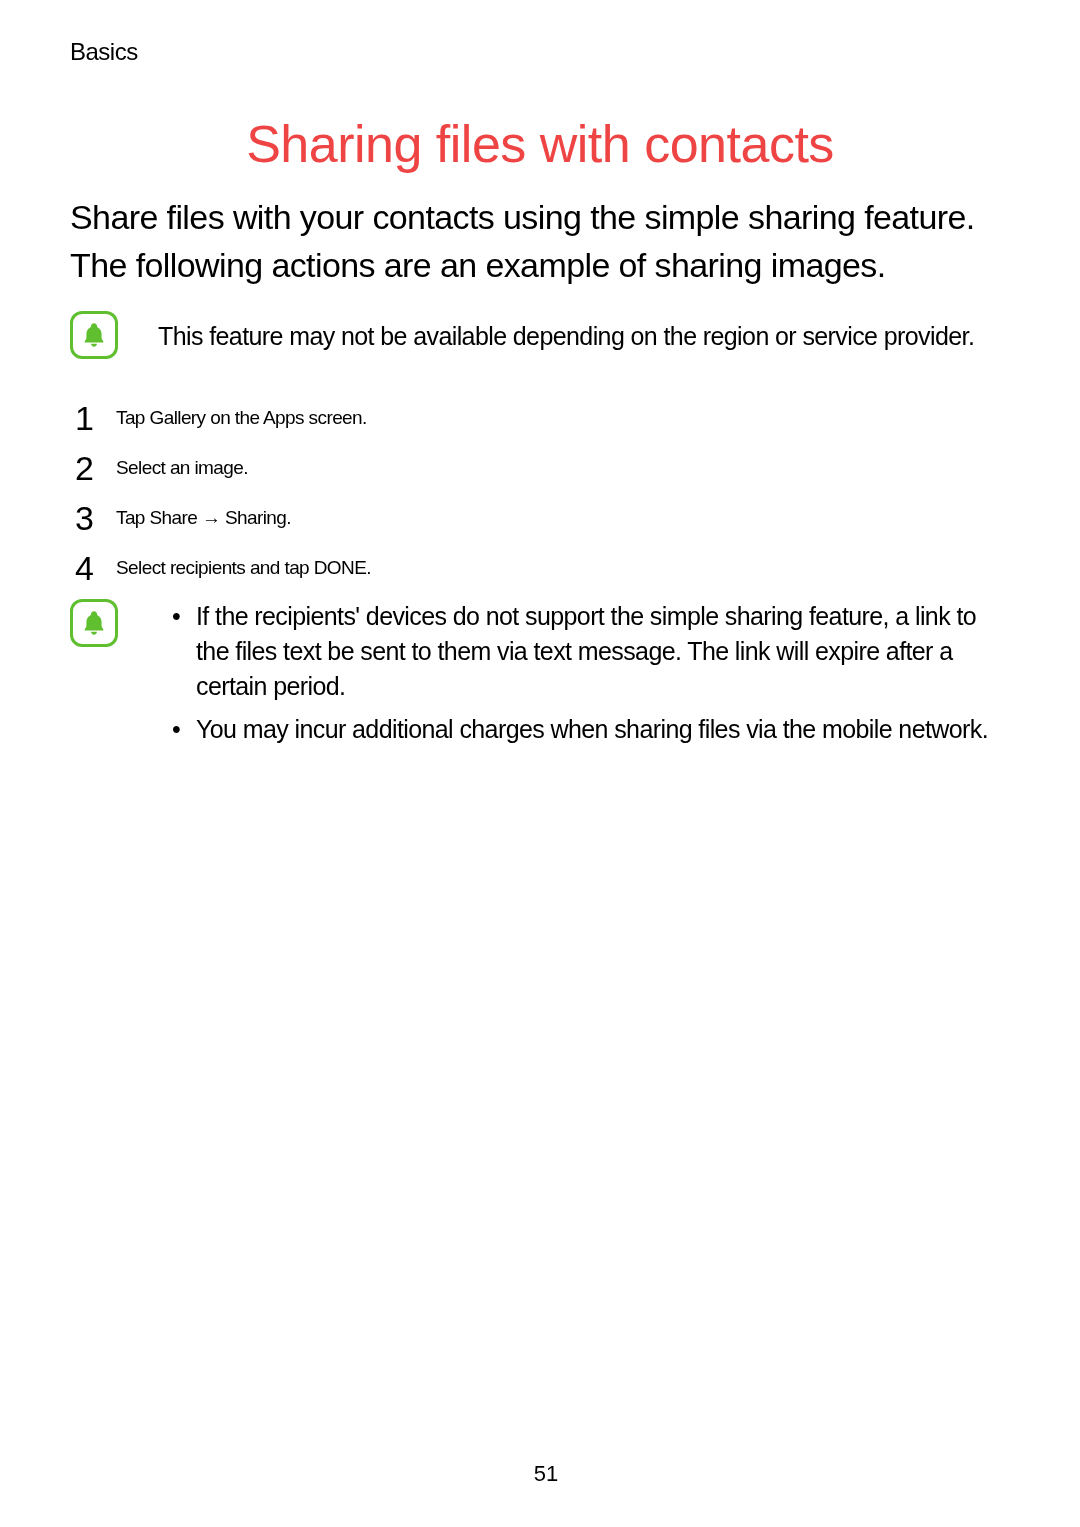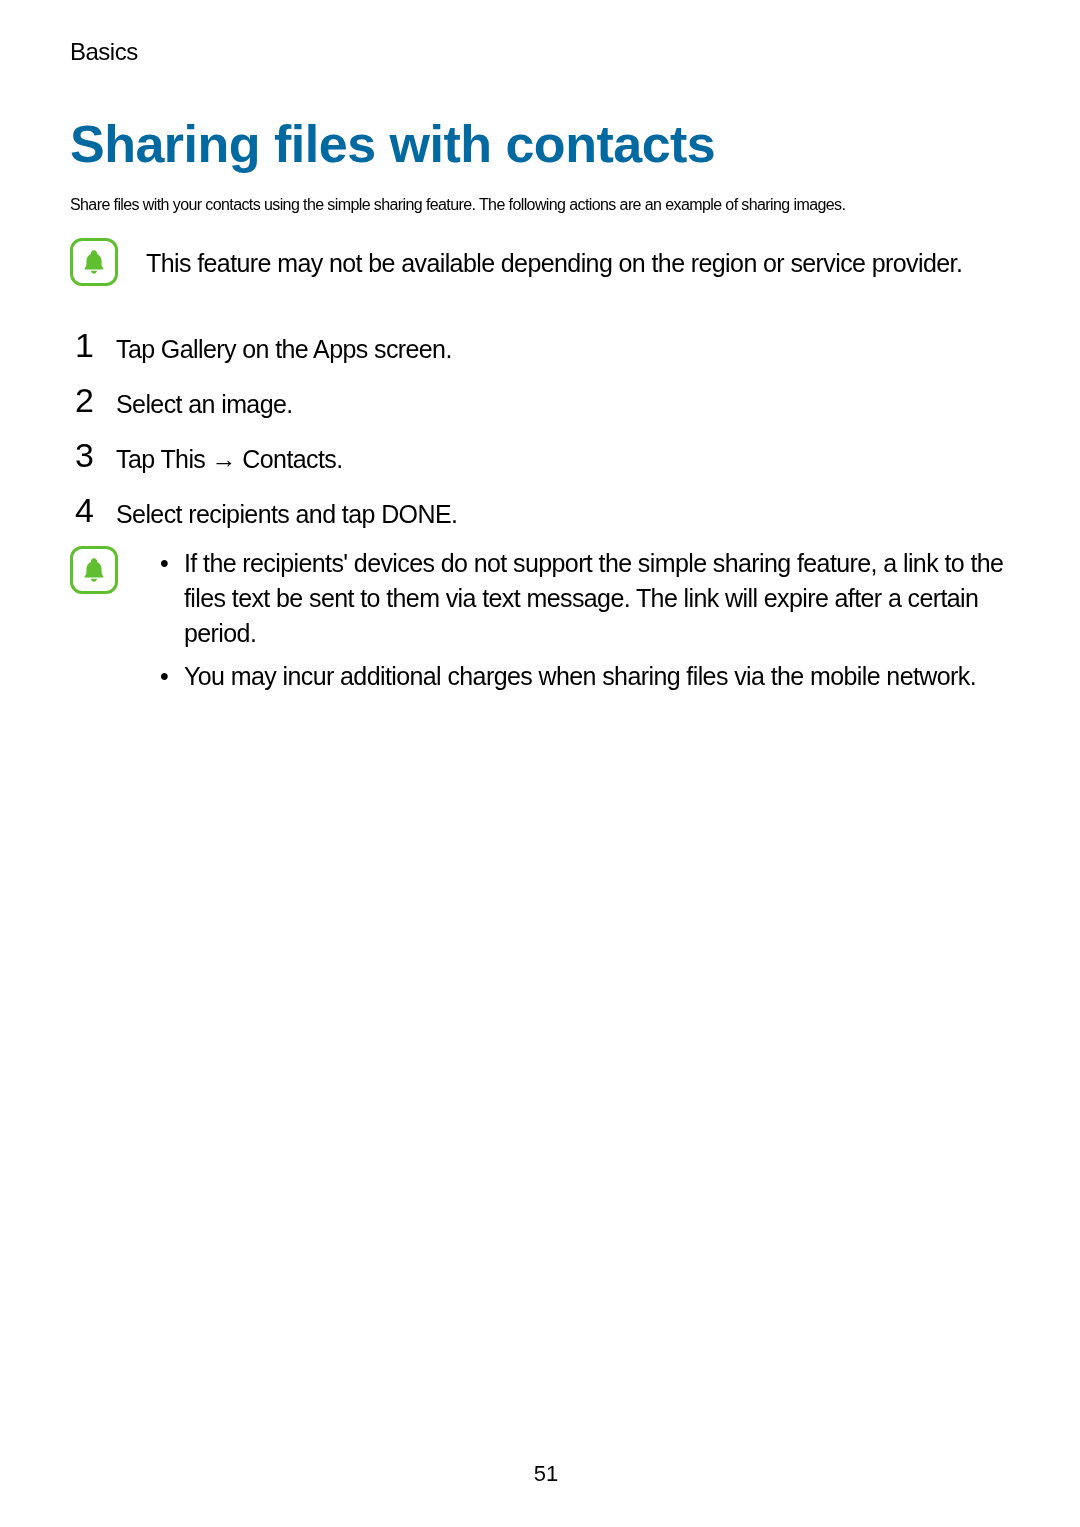--- a/index.html
+++ b/index.html
@@ -17,36 +17,37 @@
       padding: 38px 70px 0 70px;
     }
     .breadcrumb {
       font-size: 24px;
       color: #000000;
       margin-bottom: 48px;
       letter-spacing: -0.5px;
     }
     .title {
       font-size: 52px;
-      font-weight: 700;
-      color: #0369a1;
+      font-weight: 400;
+      color: #ef4444;
       margin-bottom: 20px;
       letter-spacing: -0.5px;
+      text-align: center;
     }
     .intro {
-      font-size: 16px;
+      font-size: 34px;
       line-height: 1.4;
       color: #000000;
       margin-bottom: 22px;
       letter-spacing: -0.6px;
     }
     .note-block {
       display: flex;
       align-items: flex-start;
-      gap: 28px;
+      gap: 40px;
       margin-bottom: 26px;
     }
     .note-icon {
       flex: 0 0 48px;
       width: 48px;
       height: 48px;
       border: 3px solid #5fbf2f;
       border-radius: 12px;
       position: relative;
       display: flex;
@@ -78,21 +79,21 @@
       line-height: 1;
       text-align: center;
       letter-spacing: -1px;
       padding-top: 2px;
     }
     .step-content {
       flex: 1;
       padding-top: 6px;
     }
     .step-text {
-      font-size: 25px;
+      font-size: 19px;
       line-height: 1.4;
       color: #000000;
       letter-spacing: -0.6px;
     }
     .step-subtext {
       font-size: 25px;
       line-height: 1.4;
       color: #000000;
       margin-top: 16px;
       letter-spacing: -0.6px;
@@ -160,21 +161,21 @@
     <div class="step">
       <div class="step-number">2</div>
       <div class="step-content">
         <div class="step-text">Select an image.</div>
       </div>
     </div>
 
     <div class="step">
       <div class="step-number">3</div>
       <div class="step-content">
-        <div class="step-text">Tap This → Contacts.</div>
+        <div class="step-text">Tap Share → Sharing.</div>
       </div>
     </div>
 
     <div class="step">
       <div class="step-number">4</div>
       <div class="step-content">
         <div class="step-text">Select recipients and tap DONE.</div>
       </div>
     </div>
 

